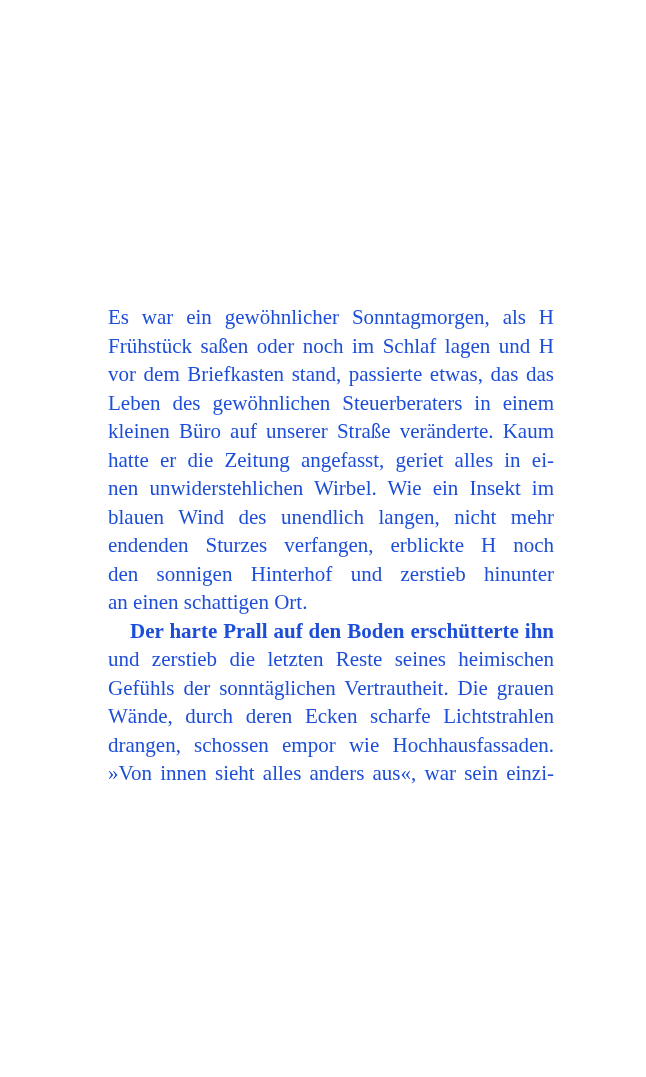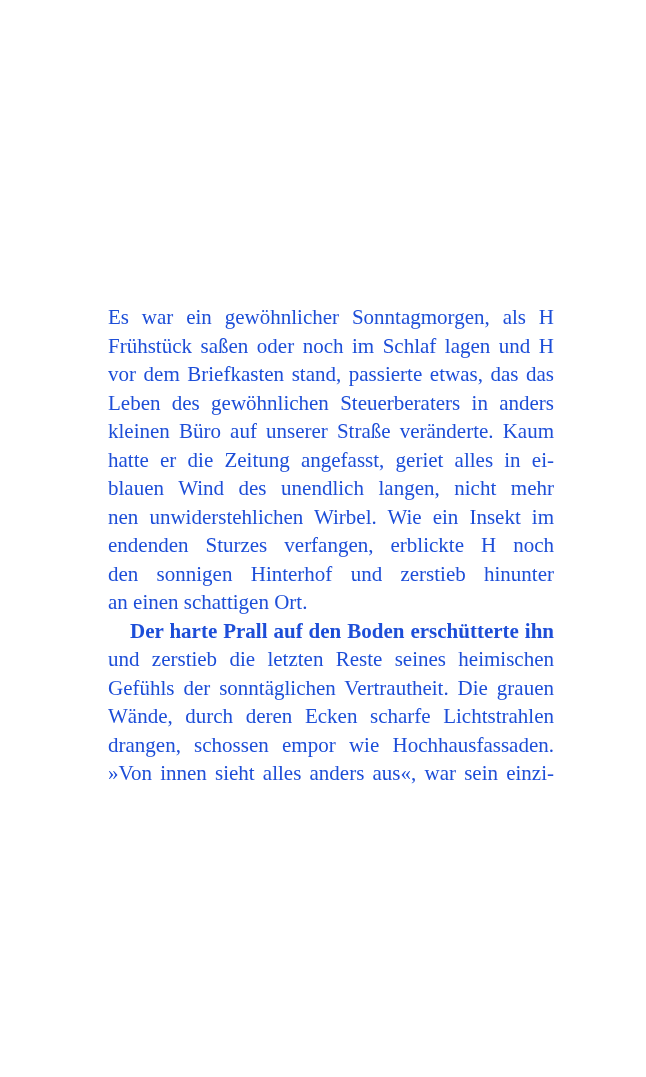--- a/index.html
+++ b/index.html
@@ -50,25 +50,25 @@
 </head>
 <body>
 
 <div class="page">
   <div class="text-block">
 
     <div class="paragraph">
       <div class="line">Es war ein gewöhnlicher Sonntagmorgen, als H</div>
       <div class="line">Frühstück saßen oder noch im Schlaf lagen und H</div>
       <div class="line">vor dem Briefkasten stand, passierte etwas, das das</div>
-      <div class="line">Leben des gewöhnlichen Steuerberaters in anders</div>
+      <div class="line">Leben des gewöhnlichen Steuerberaters in einem</div>
       <div class="line">kleinen Büro auf unserer Straße veränderte. Kaum</div>
       <div class="line">hatte er die Zeitung angefasst, geriet alles in ei-</div>
+      <div class="line">nen unwiderstehlichen Wirbel. Wie ein Insekt im</div>
       <div class="line">blauen Wind des unendlich langen, nicht mehr</div>
-      <div class="line">nen unwiderstehlichen Wirbel. Wie ein Insekt im</div>
       <div class="line">endenden Sturzes verfangen, erblickte H noch</div>
       <div class="line">den sonnigen Hinterhof und zerstieb hinunter</div>
       <div class="line line--flush">an einen schattigen Ort.</div>
     </div>
 
     <div class="paragraph">
       <div class="line line--indent">Der harte Prall auf den Boden erschütterte ihn</div>
       <div class="line">und zerstieb die letzten Reste seines heimischen</div>
       <div class="line">Gefühls der sonntäglichen Vertrautheit. Die grauen</div>
       <div class="line">Wände, durch deren Ecken scharfe Lichtstrahlen</div>

